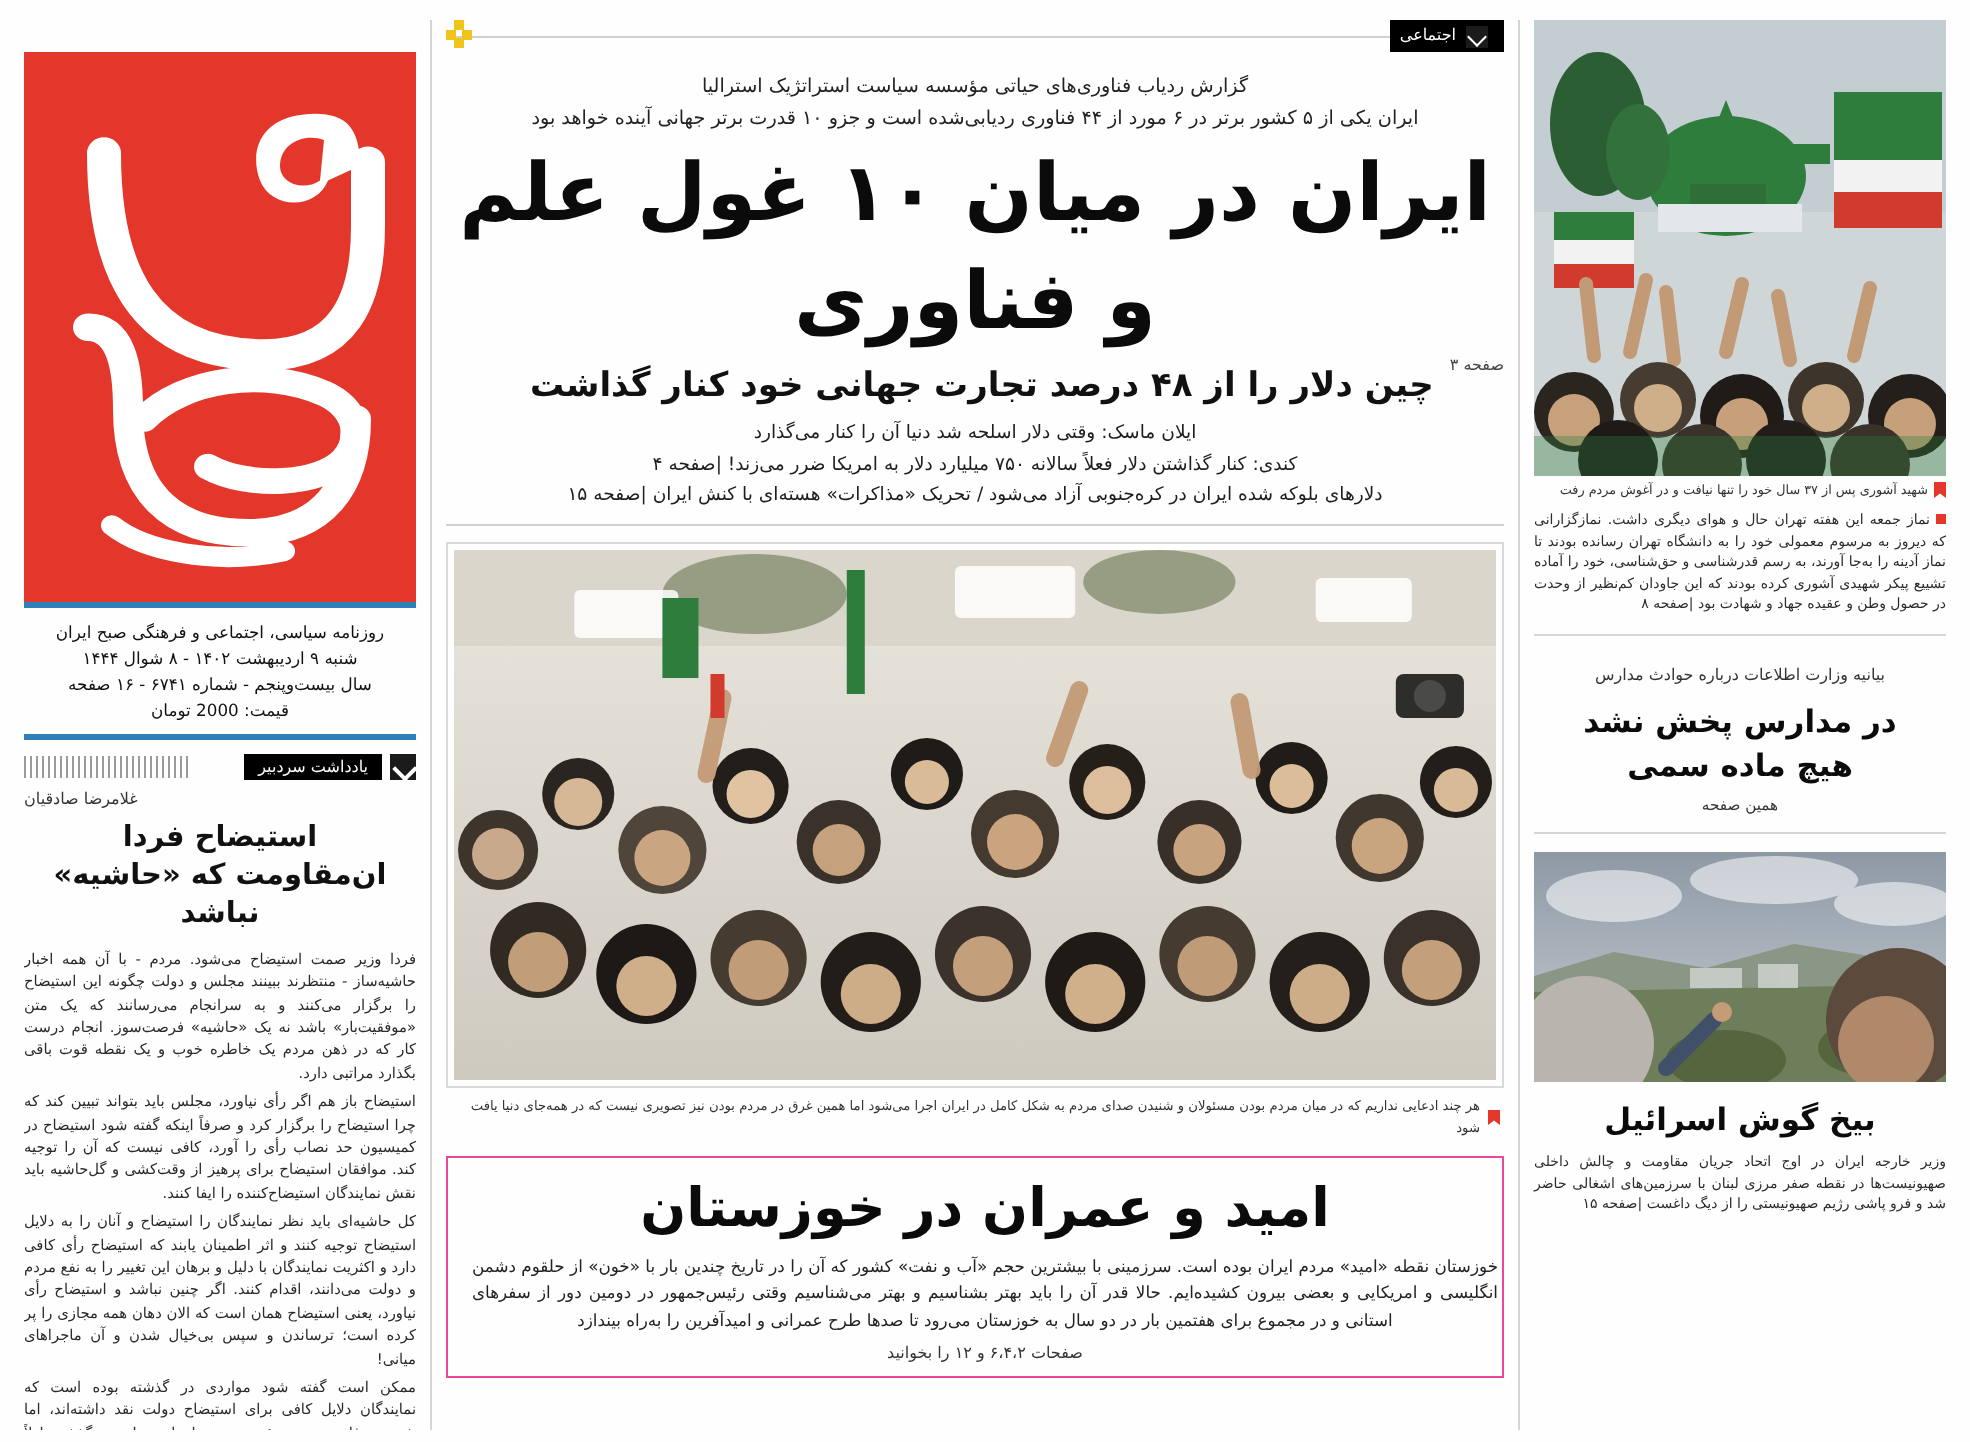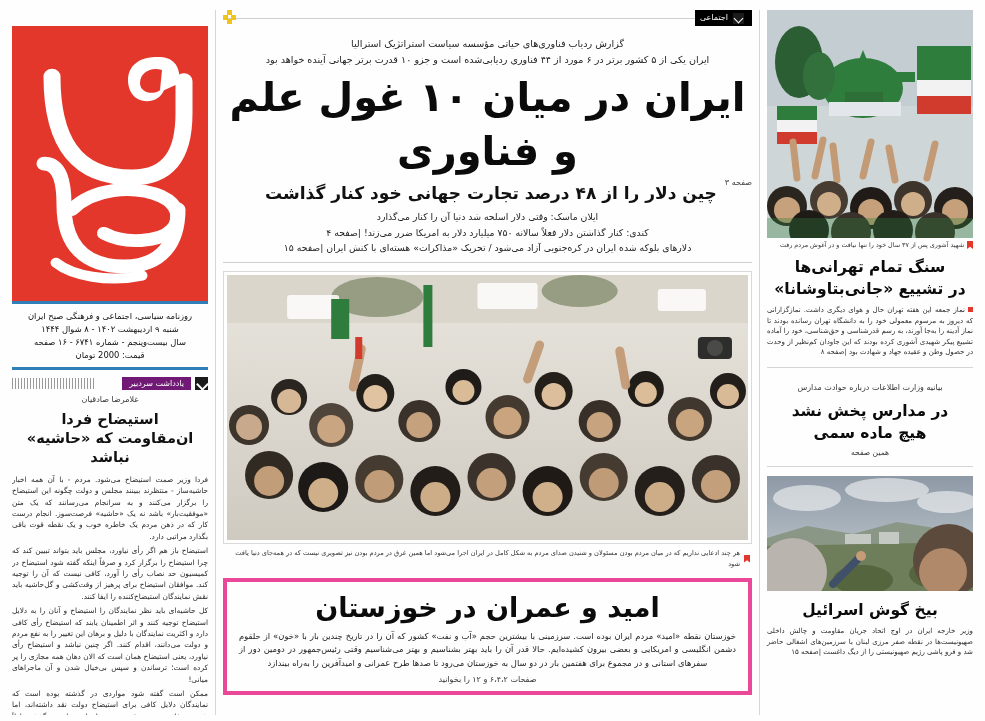--- a/index.html
+++ b/index.html
@@ -50,30 +50,30 @@
     position: relative; flex: 0 0 13px;
   }
   .editor-flag .sq::after {
     content: "";
     position: absolute; left: 3px; top: 3px;
     width: 7px; height: 7px;
     border-left: 2px solid #fff; border-bottom: 2px solid #fff;
     transform: rotate(-45deg);
   }
   .editor-flag .lbl {
-    background: #701a75; color: #fff;
+    background: #000000; color: #fff;
     font-size: 8px; line-height: 13px;
     padding: 0 7px; height: 13px; white-space: nowrap; margin-left: 24px;
   }
   .editor-flag .stripes {
     flex: 1 1 auto; height: 11px;
     background: repeating-linear-gradient(90deg,#9a9a9a 0 1px,transparent 1px 3px);
   }
   .editor-author {
-    font-size: 8px; color: #333; text-align: center;
+    font-size: 8px; color: #333; text-align: left;
     margin-top: 5px; margin-bottom: 6px;
   }
   .editor-title {
     font-size: 14.5px; line-height: 19px; font-weight: 700;
     color: #111; text-align: center; margin-bottom: 7px;
     direction: rtl;
   }
   .editor-body {
     font-size: 7.4px; line-height: 11.4px; color: #2a2a2a;
     text-align: justify; direction: rtl; overflow: hidden;
@@ -132,21 +132,21 @@
   }
   .crowd-caption {
     display: flex; align-items: center; gap: 4px;
     font-size: 6.6px; line-height: 11px; color: #333;
     direction: rtl; padding: 4px 2px 1px 2px; justify-content: center;
   }
   .redtick {
     width: 6px; height: 8px; background: #e4372c; flex: 0 0 6px;
     clip-path: polygon(0 0,100% 0,100% 100%,50% 72%,0 100%);
   }
-  .story-box { border: 4px solid #ec4899; margin-top: 7px; padding: 8px 12px 7px 12px; }
+  .story-box { border: 1px solid #ec4899; margin-top: 7px; padding: 8px 2px 7px 12px; }
   .story-head {
     font-size: 27px; line-height: 36px; font-weight: 700;
     text-align: center; direction: rtl; color: #0b0b0b; letter-spacing: -0.5px;
   }
   .story-lead {
     font-size: 8.4px; line-height: 13.5px; color: #222;
     text-align: justify; text-align-last: center; direction: rtl; margin-top: 4px;
   }
   .story-ref {
     font-size: 8px; color: #333; text-align: center; direction: rtl; margin-top: 5px;
@@ -419,24 +419,20 @@
           <circle cx="126" cy="220" r="20" fill="#221d19"></circle>
             <circle cx="168" cy="222" r="20" fill="#3a312a"></circle>
         </g>
         <rect x="0" y="208" width="206" height="20" fill="#2f7d3c" opacity="0.35"></rect>
       </svg>
     </div>
     <div class="lcaption">
       <span class="redtick"></span>
       <span>شهید آشوری پس از ۳۷ سال خود را تنها نیافت و در آغوش مردم رفت</span>
     </div>
-    <div class="lhead">
-      <div>سنگ تمام تهرانی‌ها</div>
-      <div>در تشییع «جانی‌بتاوشانا»</div>
-    </div>
     <div class="lbody">
       <span class="sqmark"></span><span>نماز جمعه این هفته تهران حال و هوای دیگری داشت. نمازگزارانی که دیروز به مرسوم معمولی خود را به دانشگاه تهران رسانده بودند تا نماز آدینه را به‌جا آورند، به رسم قدرشناسی و حق‌شناسی، خود را آماده تشییع پیکر شهیدی آشوری کرده بودند که این جاودان کم‌نظیر از وحدت در حصول وطن و عقیده جهاد و شهادت بود |صفحه ۸</span>
     </div>
 
     <div class="lsep"></div>
 
     <div class="lkicker">بیانیه وزارت اطلاعات درباره حوادث مدارس</div>
     <div class="lhead">
       <div>در مدارس پخش نشد</div>
       <div>هیچ ماده سمی</div>

